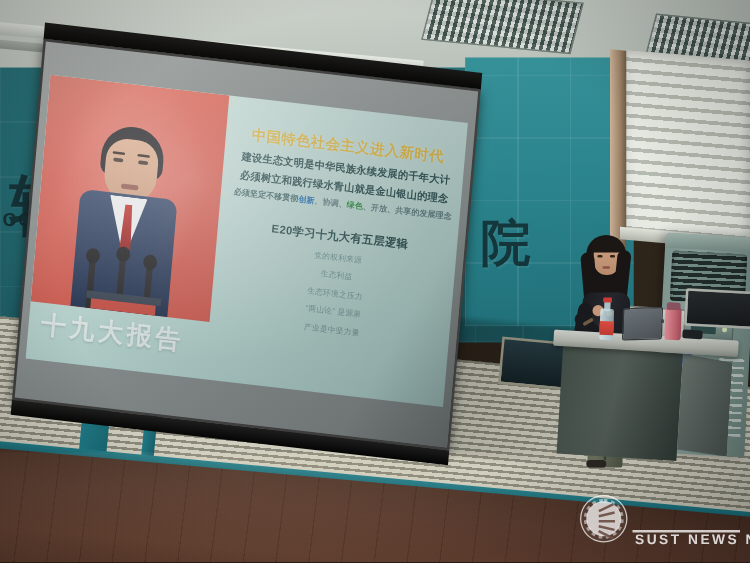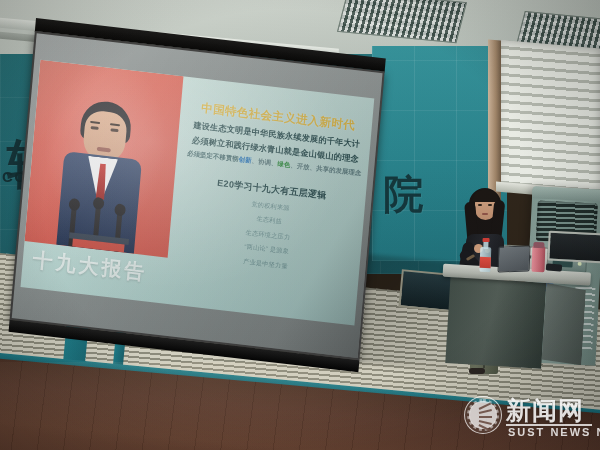--- a/index.html
+++ b/index.html
@@ -1056,18 +1056,17 @@
       <div class="wm-logo-inner"></div>
       <div class="wm-ring-dots"></div>
       <div class="wm-rays">
         <div class="wm-ray" style="top:3px;  transform:rotate(-26deg);"></div>
         <div class="wm-ray" style="top:7px;  transform:rotate(-13deg);"></div>
         <div class="wm-ray" style="top:11px; transform:rotate(0deg);"></div>
         <div class="wm-ray" style="top:15px; transform:rotate(13deg);"></div>
         <div class="wm-ray" style="top:19px; transform:rotate(26deg);"></div>
       </div>
     </div>
-    <div class="wm-cn">新闻网</div>
     <div class="wm-rule"></div>
     <div class="wm-en">SUST NEWS NET</div>
   </div>
 
 </div>
 
 </body></html>

